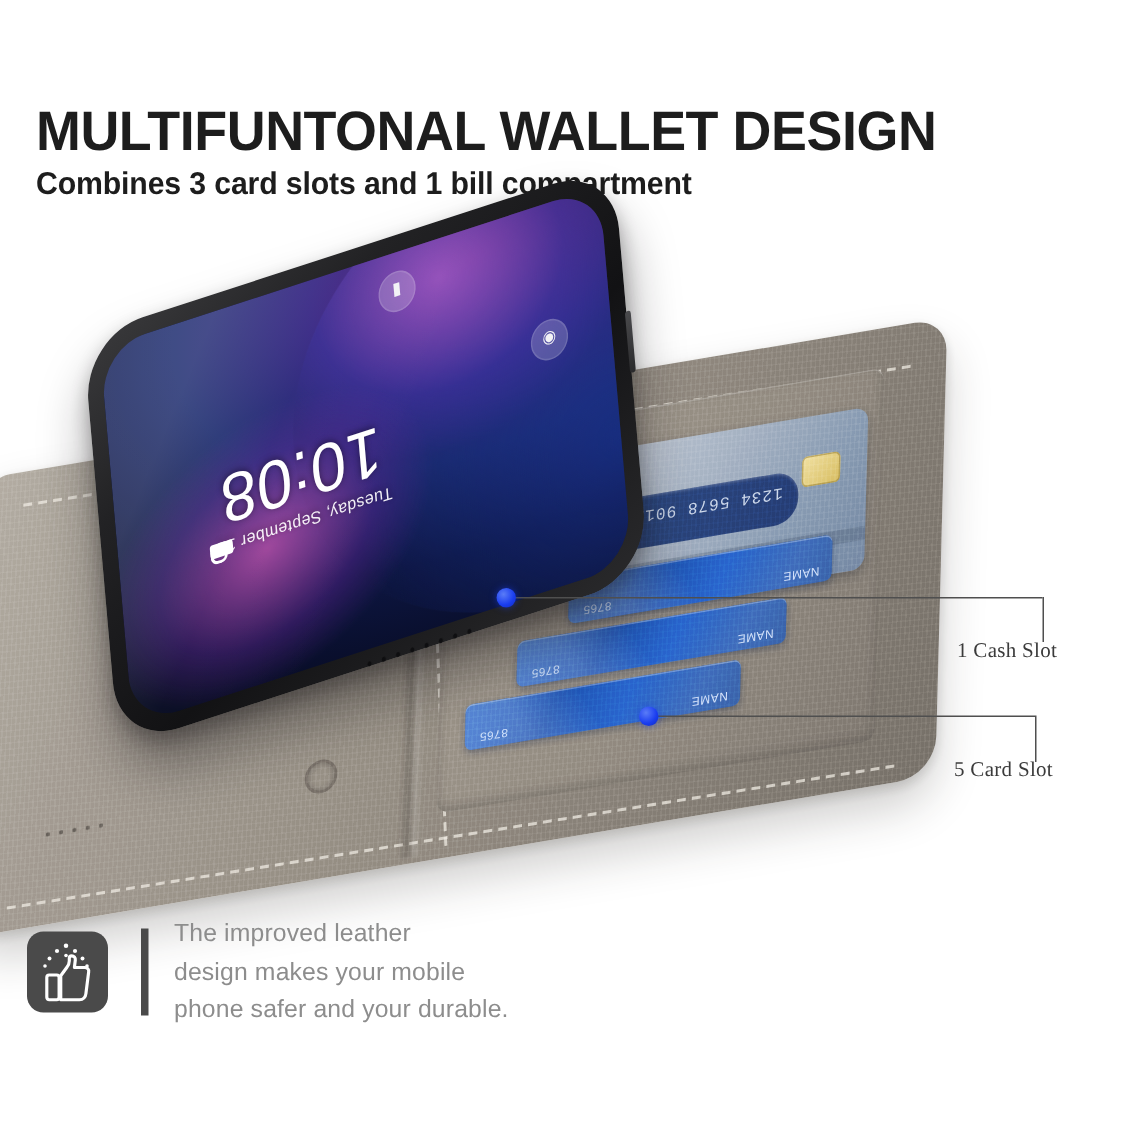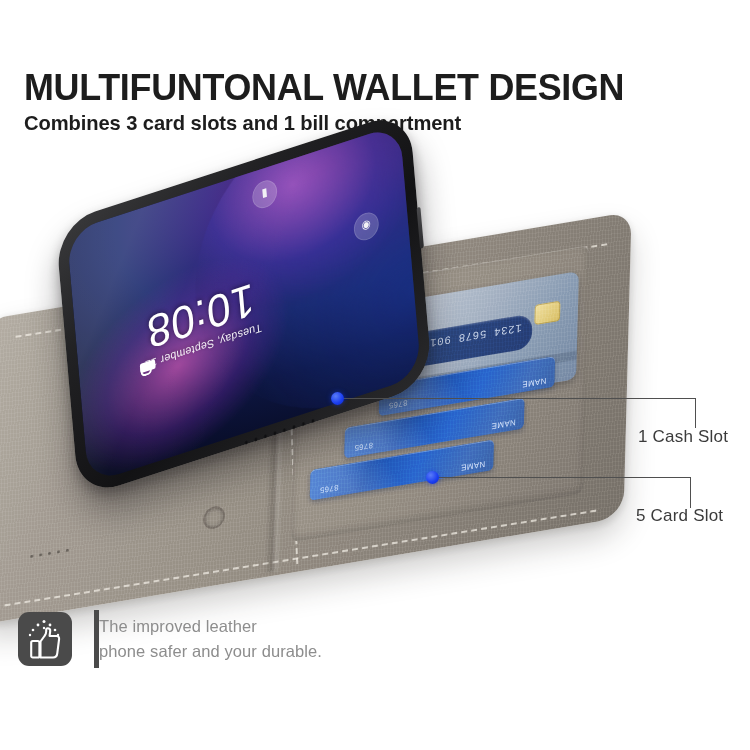--- a/index.html
+++ b/index.html
@@ -425,22 +425,22 @@
     height: 13px;
     border-radius: 50%;
     background: radial-gradient(circle at 36% 32%, #5a7cf7, #1a3df0 58%, #0f2bbd 100%);
     box-shadow: 0 0 5px rgba(26,61,240,0.55);
   }
   .m1 { left: 331px; top: 392px; }
   .m2 { left: 426px; top: 471px; }
 
   .callout {
     position: absolute;
-    font-family: Liberation Sans, sans-serif;
-    font-size: 17px;
+    font-family: Liberation Serif, serif;
+    font-size: 14px;
     letter-spacing: 0.2px;
     color: #3b3b3b;
     white-space: nowrap;
   }
   .c1 { left: 638px; top: 427px; }
   .c2 { left: 636px; top: 506px; }
 
   
   .feature {
     position: absolute;
@@ -459,20 +459,21 @@
   }
   .feature-icon svg { position: absolute; left: 9px; top: 7px; }
   .feature-bar {
     width: 5px;
     height: 58px;
     background: #4a4a4a;
     margin-left: 22px;
     flex: 0 0 auto;
   }
   .feature-text {
+    margin-left: 17px;
     font-size: 16.5px;
     line-height: 25.5px;
     color: #8d8d8d;
     letter-spacing: 0.1px;
     white-space: nowrap;
   }
 </style>
 </head>
 <body>
 
@@ -573,17 +574,18 @@
         </g>
         <path d="M13.5 38.5 L13.5 22.5 L17.5 17.0 C18.6 15.6 19.2 14.2 19.2 12.6 L19.2 10.8
                  C19.2 9.9 19.9 9.2 20.8 9.2 C22.3 9.2 23.4 10.5 23.2 12.0 L22.6 17.0 L29.6 17.0
                  C31.2 17.0 32.4 18.4 32.1 20.0 L30.3 34.2 C30.1 36.6 28.4 38.5 26.0 38.5 Z" stroke="#ffffff" stroke-width="2.1" fill="none" stroke-linejoin="round"></path>
         <rect x="4.2" y="22.0" width="8.2" height="16.5" rx="1.6" stroke="#ffffff" stroke-width="2.1" fill="none"></rect>
       </svg>
     </div>
     <div class="feature-bar"></div>
     <div class="feature-text">
       <div>The improved leather</div>
+      <div>design makes your mobile</div>
       <div>phone safer and your durable.</div>
     </div>
   </div>
 
 </div>
 
 </body></html>

